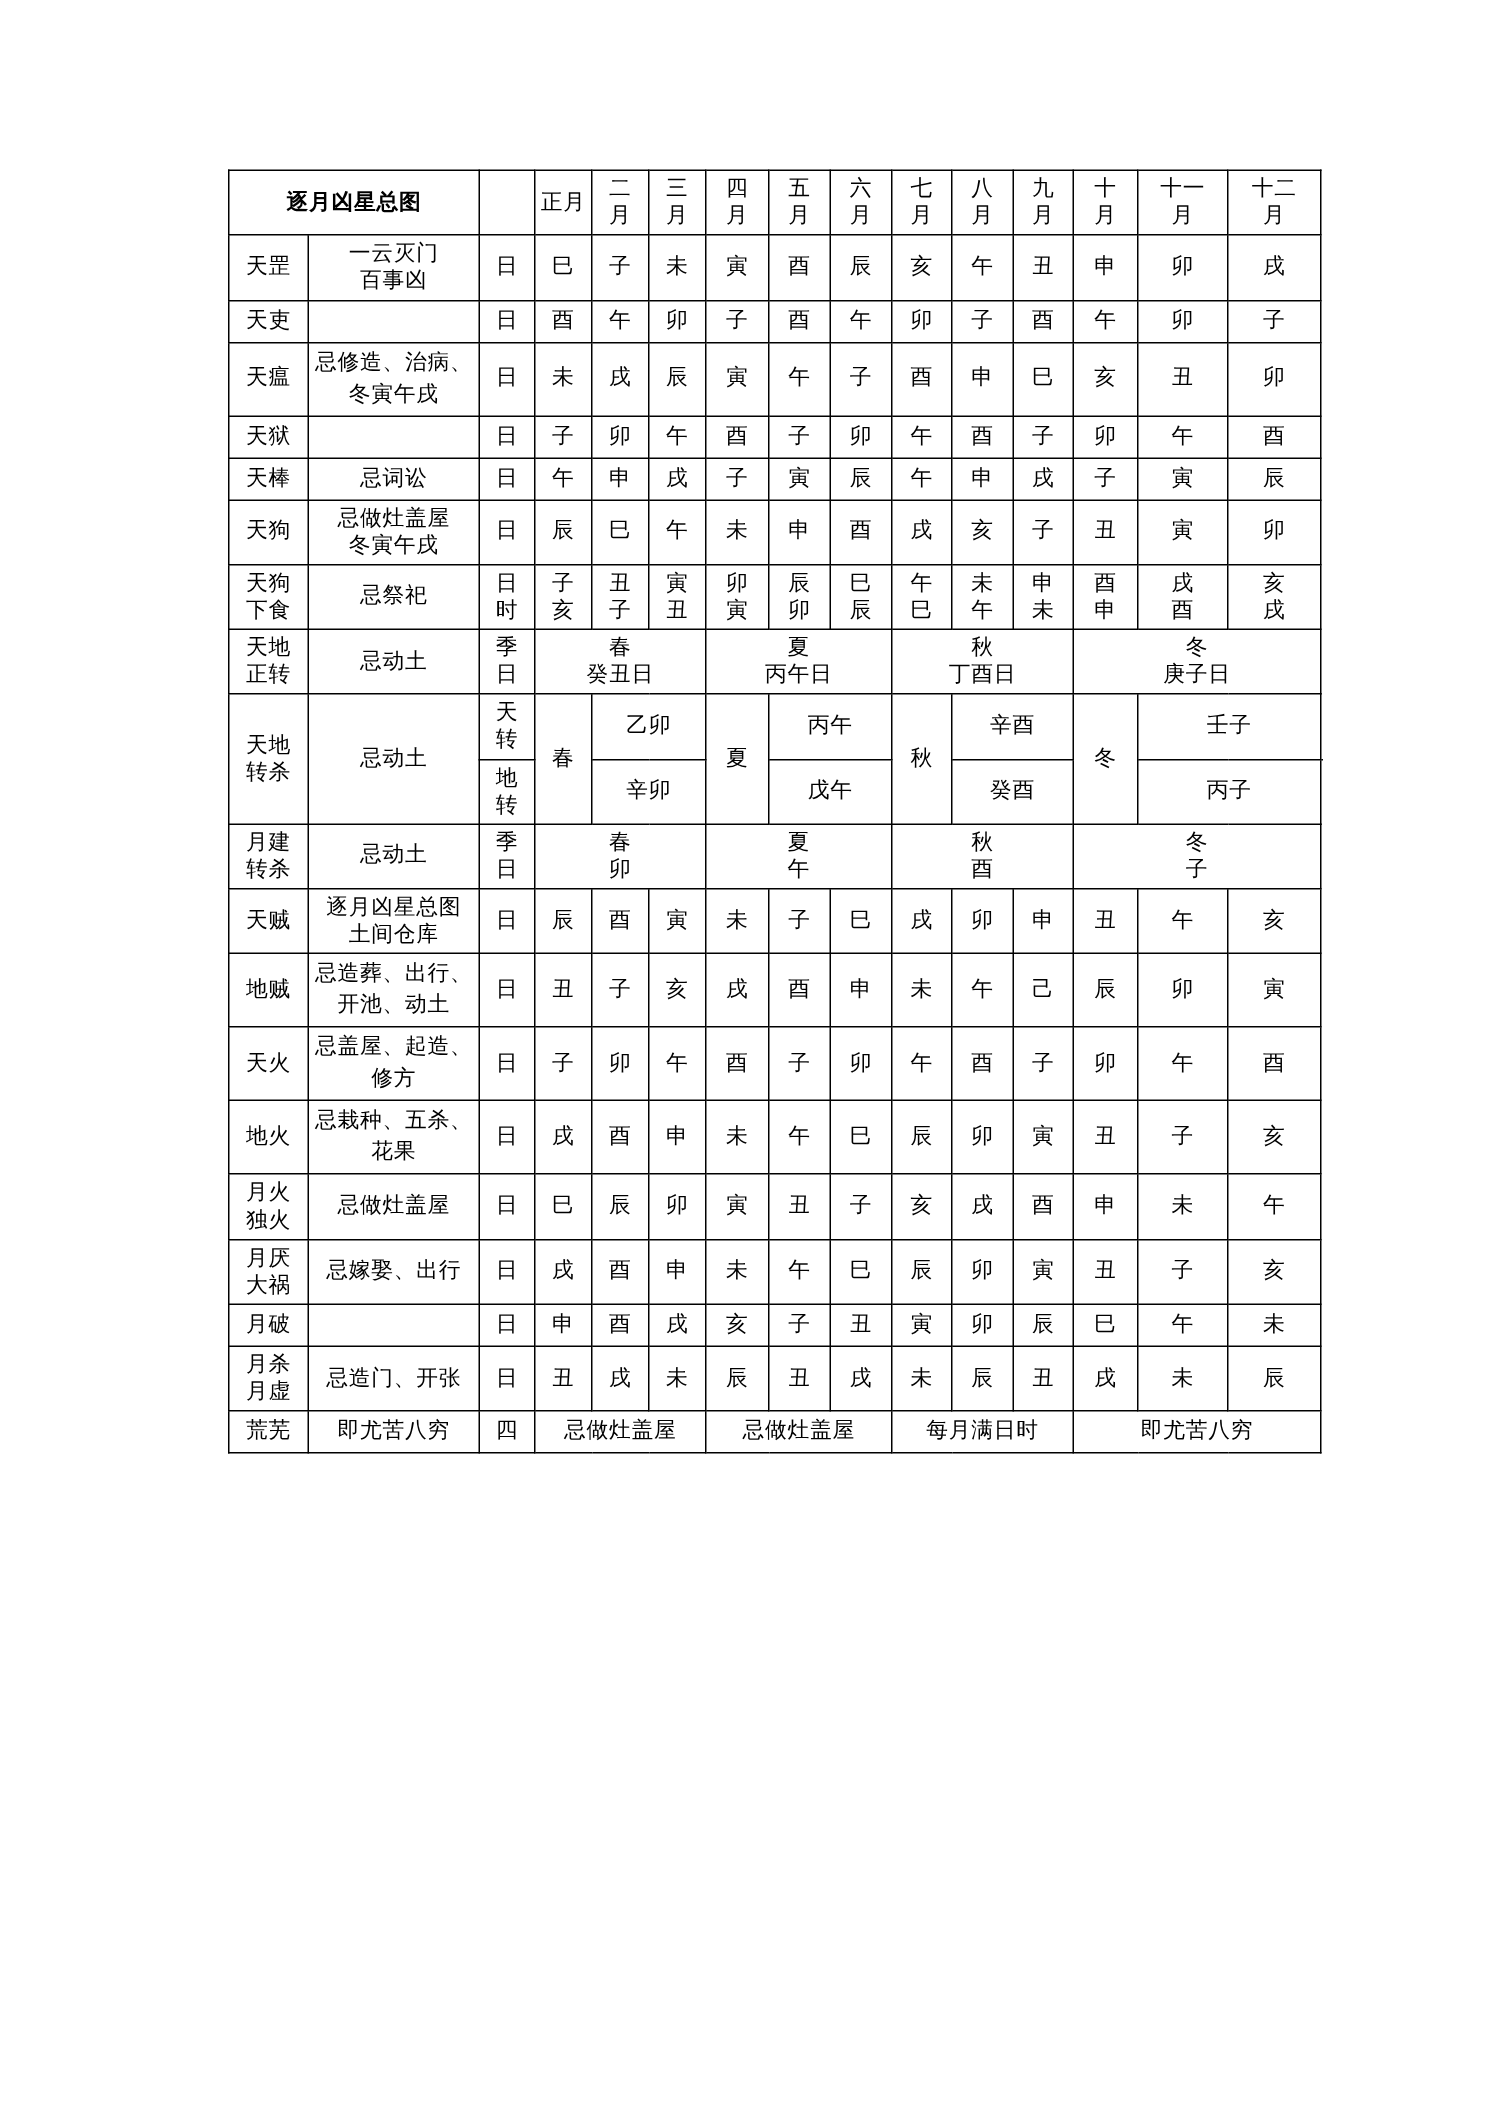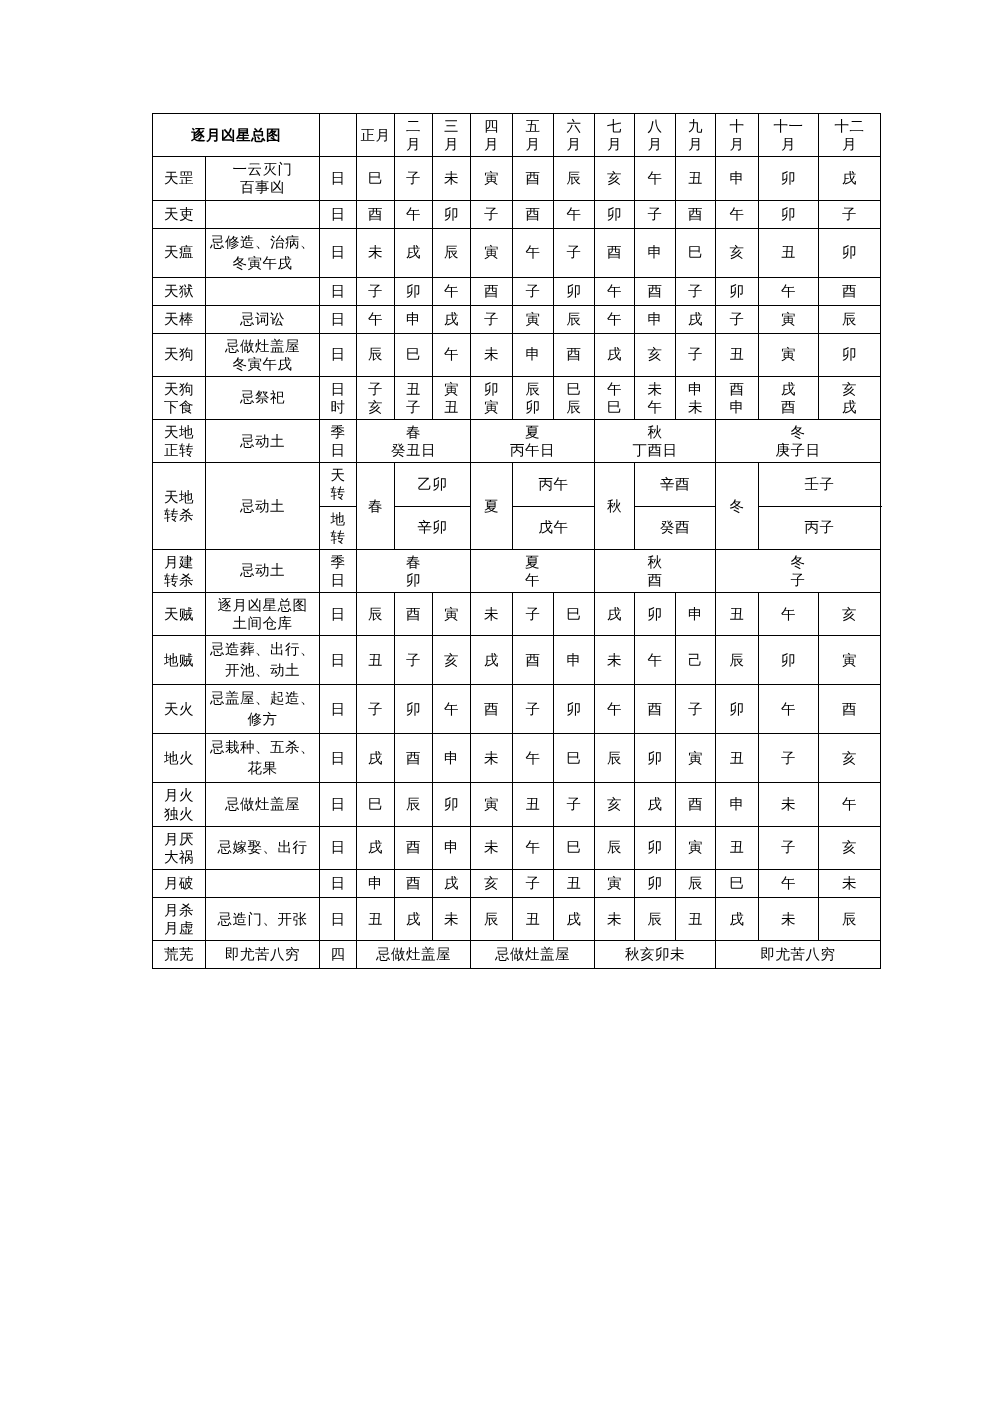--- a/index.html
+++ b/index.html
@@ -559,19 +559,19 @@
           <td class="val">戌</td>
           <td class="val">未</td>
           <td class="val">辰</td>
         </tr>
         <tr>
           <td class="name-cell">荒芜</td>
           <td class="desc-cell">即尤苦八穷</td>
           <td class="unit-cell">四</td>
           <td class="season" colspan="3">忌做灶盖屋</td>
           <td class="season" colspan="3">忌做灶盖屋</td>
-          <td class="season" colspan="3">秋亥卯未</td>
+          <td class="season" colspan="3">每月满日时</td>
           <td class="season" colspan="3">即尤苦八穷</td>
         </tr>
       </tbody>
   </table>
 
 </div>
 
 </body></html>

